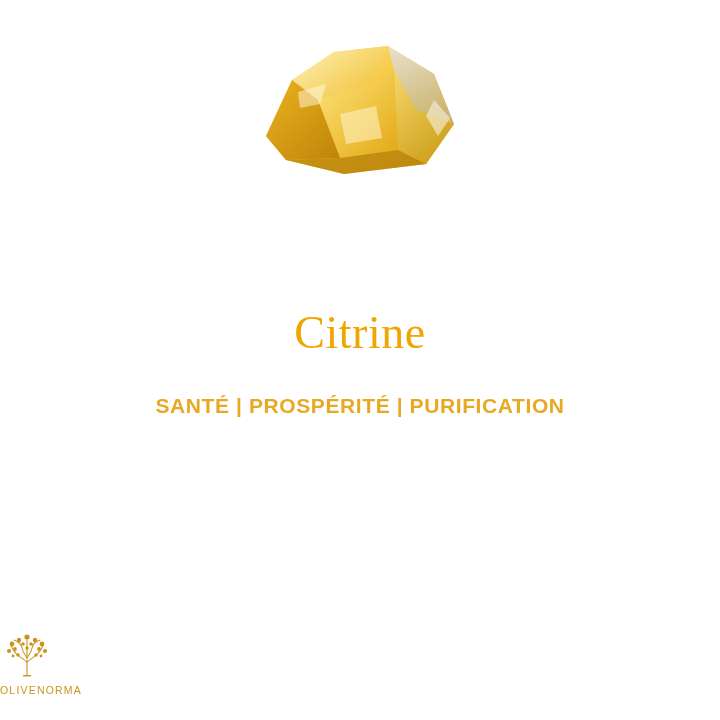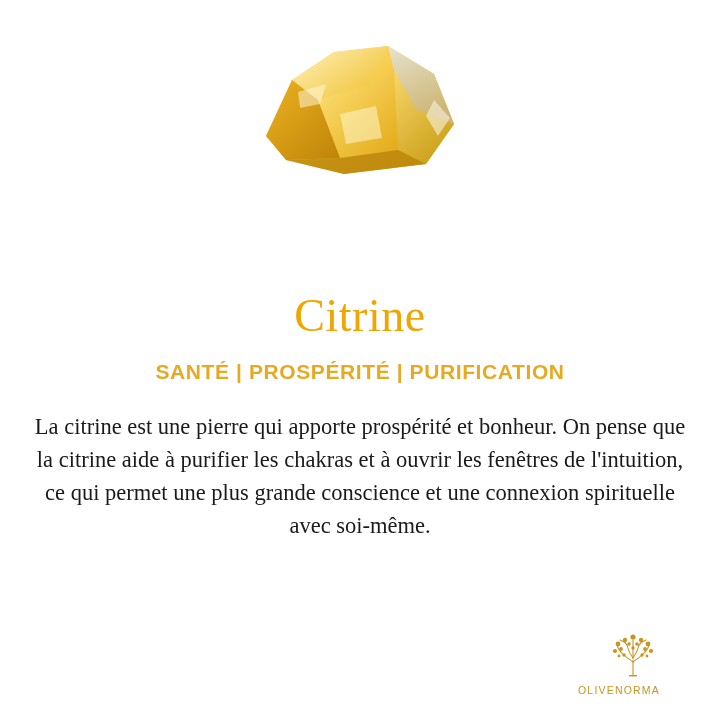--- a/index.html
+++ b/index.html
@@ -14,20 +14,21 @@
     overflow: hidden;
   }
   .card {
     position: relative;
     width: 720px;
     height: 720px;
     background: #ffffff;
     display: flex;
     flex-direction: column;
     align-items: center;
+    gap: 17px;
   }
 
   
   .stone-area {
     position: relative;
     width: 720px;
     height: 290px;
     flex: none;
   }
   .stone-wrap {
@@ -77,21 +78,21 @@
   }
 
   
   .logo-area {
     position: absolute;
     left: 0;
     bottom: 24px;
     width: 660px;
     display: flex;
     flex-direction: column;
-    align-items: flex-end;
+    align-items: flex-start;
   }
   .logo-tree {
     display: block;
   }
   .brand {
     font-family: "Liberation Sans", sans-serif;
     font-size: 10.5px;
     letter-spacing: 1.2px;
     color: #c9951f;
     margin-top: 2px;
@@ -152,21 +153,20 @@
         <polygon points="50,52 78,44 72,64 52,68" fill="#fffbe6" opacity="0.5"></polygon>
         <polygon points="186,60 202,78 190,96 178,76" fill="#f6f1e0" opacity="0.6"></polygon>
       </svg>
     </div>
   </div>
 
   <h1 class="title">Citrine</h1>
 
   <div class="subtitle">SANTÉ | PROSPÉRITÉ | PURIFICATION</div>
 
-  <p class="description">La citrine est une pierre qui apporte prospérité et bonheur. On pense que la citrine aide à purifier les chakras et à ouvrir les fenêtres de l'intuition, ce qui permet une plus grande conscience et une connexion spirituelle avec soi-même.</p>
 
   <div class="logo-area">
     <svg class="logo-tree" width="54" height="54" viewBox="0 0 54 54">
       <g stroke="#c9951f" fill="none" stroke-width="1.1" stroke-linecap="round">
         <path d="M27 48 L27 32"></path>
         <path d="M27 34 C22 30 18 28 15 24"></path>
         <path d="M27 34 C32 30 36 28 39 24"></path>
         <path d="M27 30 C24 26 22 22 21 17"></path>
         <path d="M27 30 C30 26 32 22 33 17"></path>
         <path d="M21 17 C19 14 17 13 14 12"></path>

